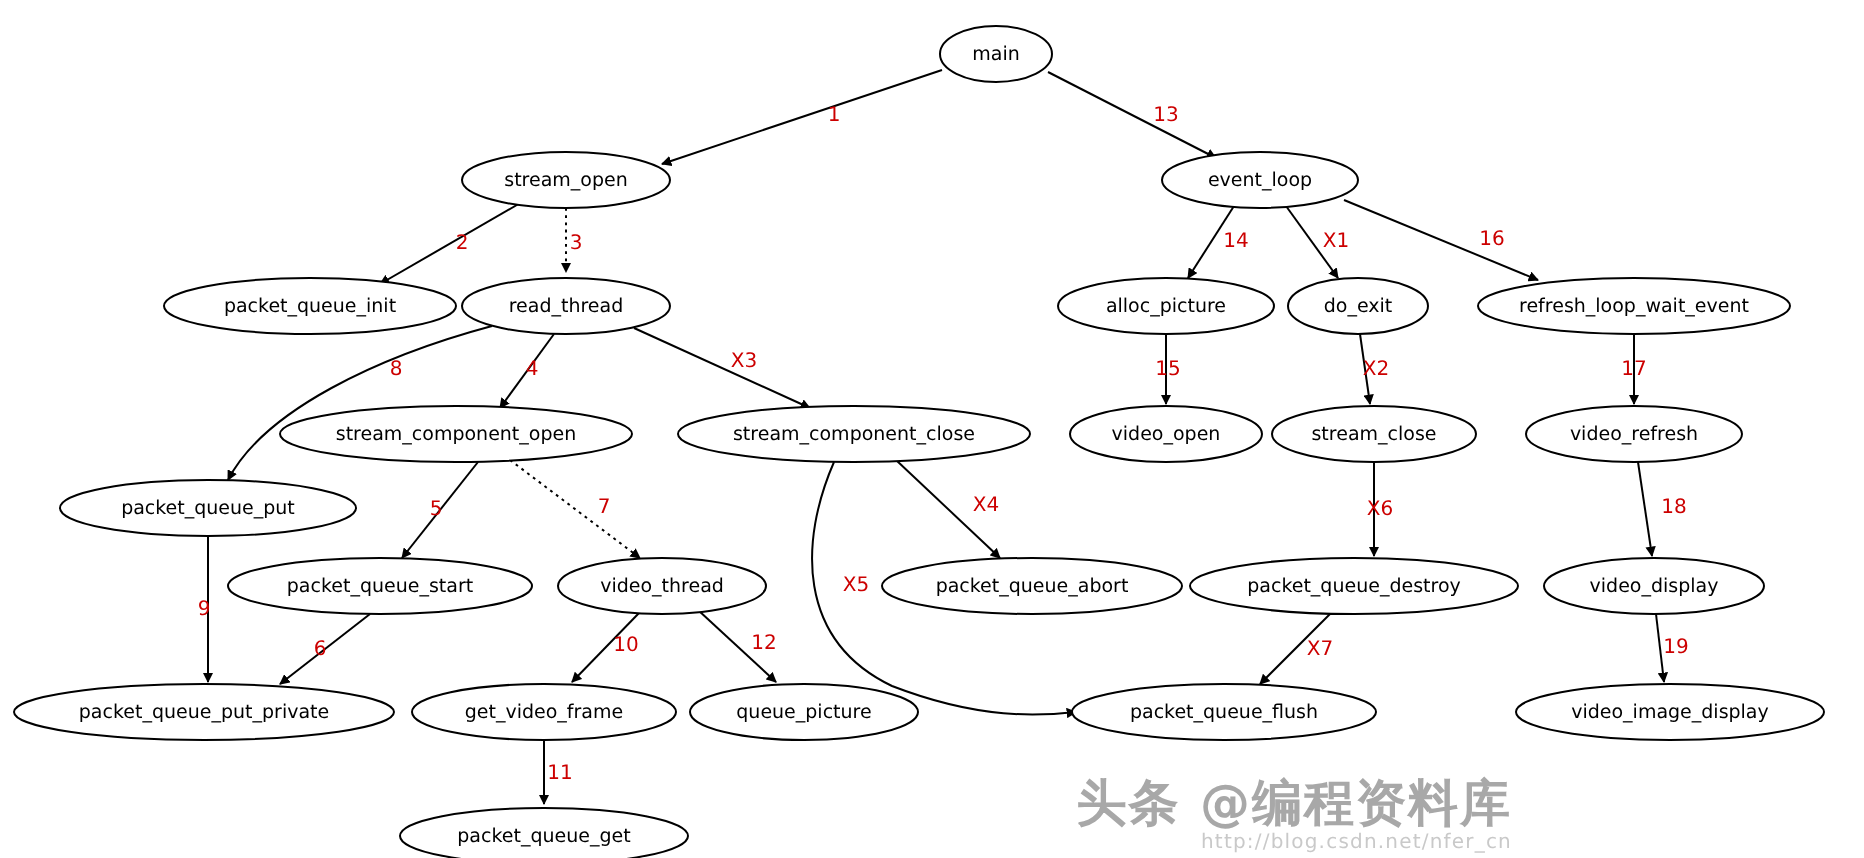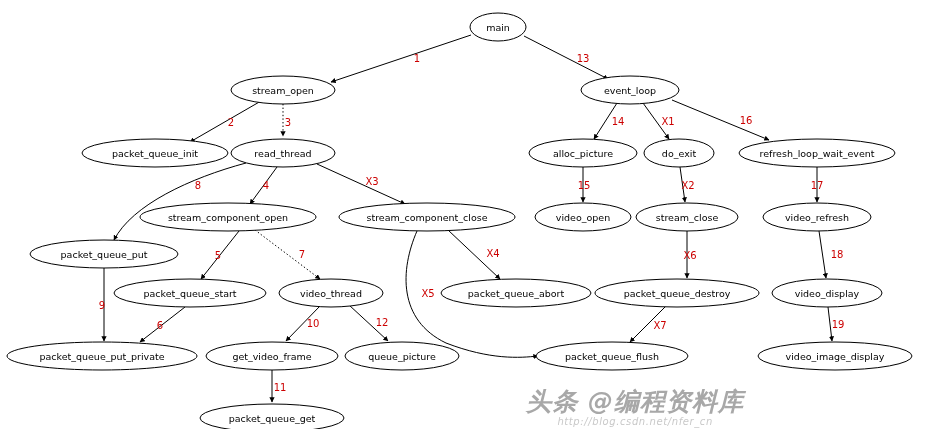--- a/index.html
+++ b/index.html
@@ -57,25 +57,24 @@
     dominant-baseline: central;
     pointer-events: none;
   }
   .arrow-head {
     fill: #000000;
     stroke: none;
   }
   
   #watermark {
     position: absolute;
-    right: 20px;
+    right: 8px;
     bottom: 2px;
-    text-align: center;
+    text-align: right;
     user-select: none;
-    font-style: italic;
   }
   #watermark .wm-main {
     font-family: "DejaVu Sans", sans-serif;
     font-size: 25px;
     font-weight: bold;
     color: #a8a8a8;
     letter-spacing: 1px;
     line-height: 1.05;
     white-space: nowrap;
   }

